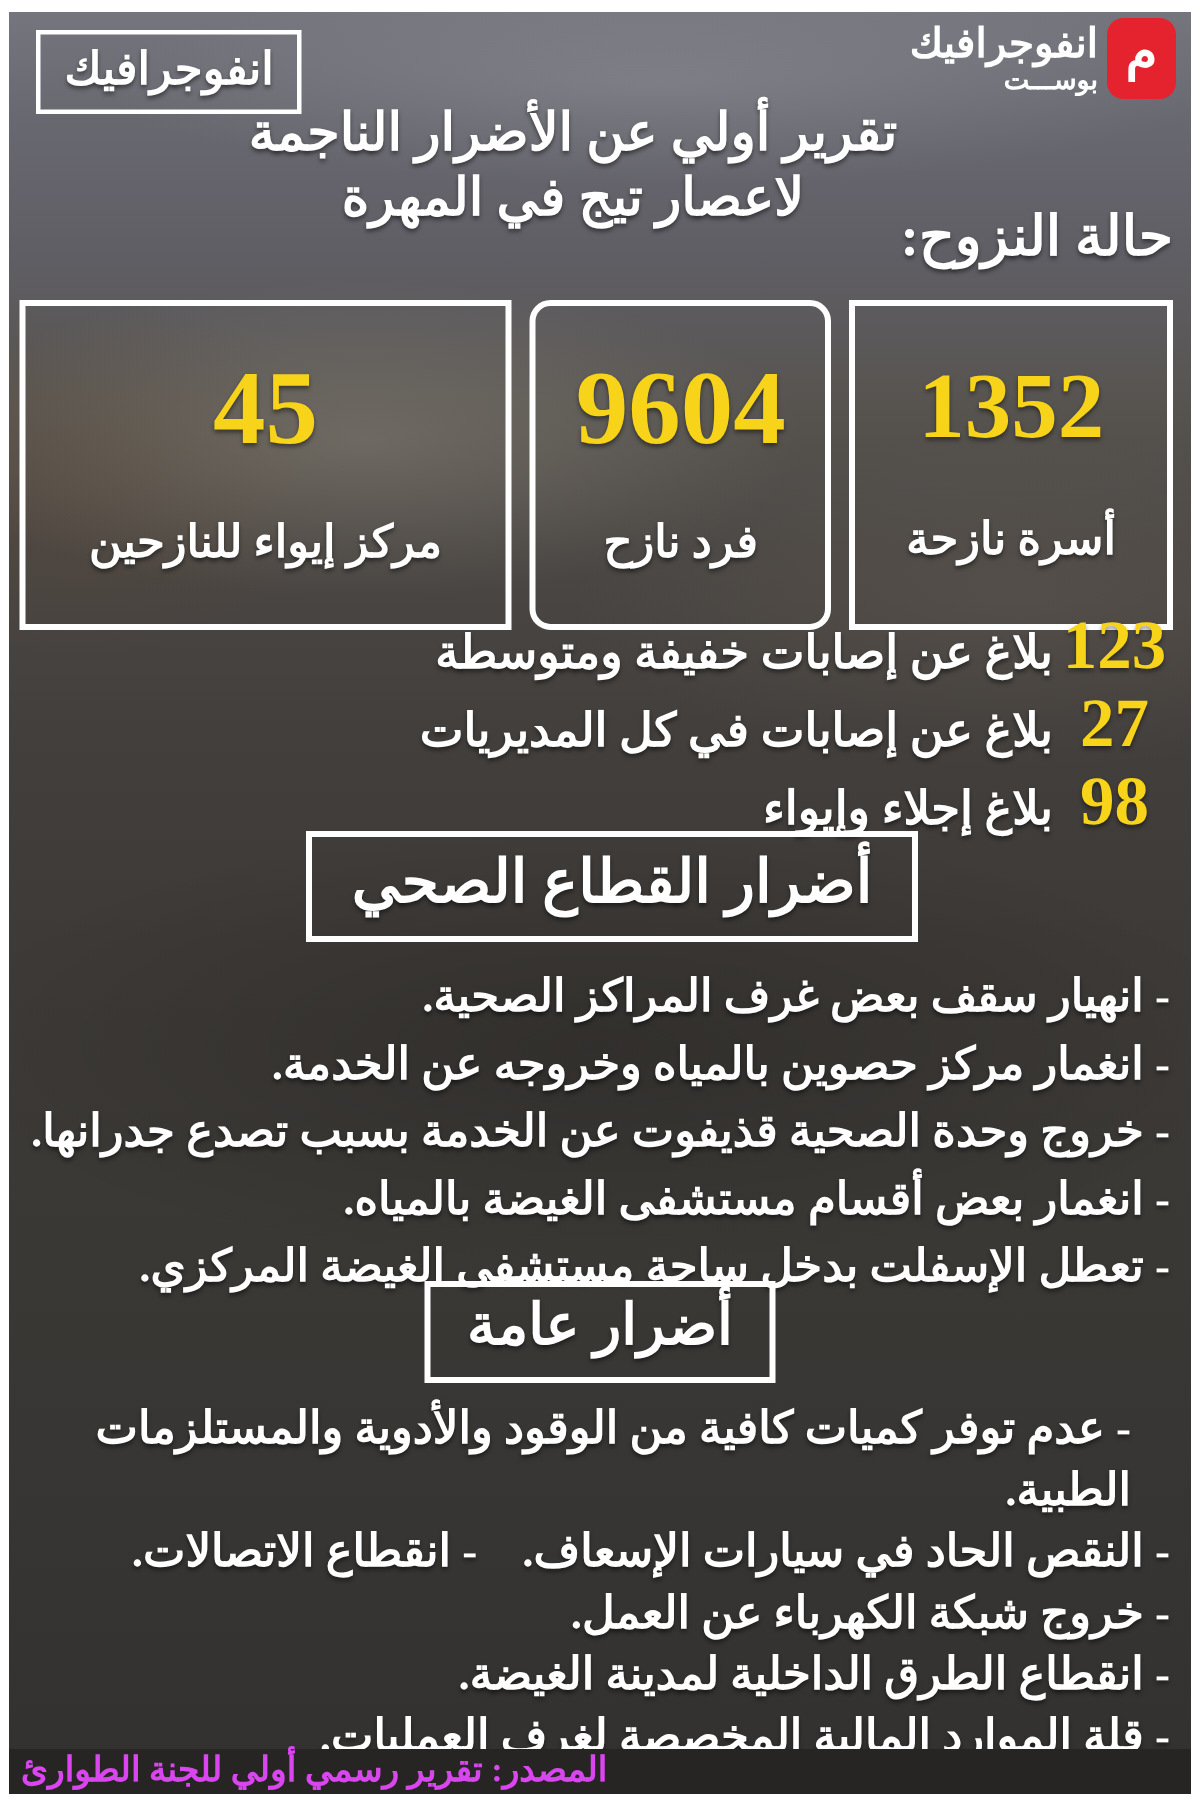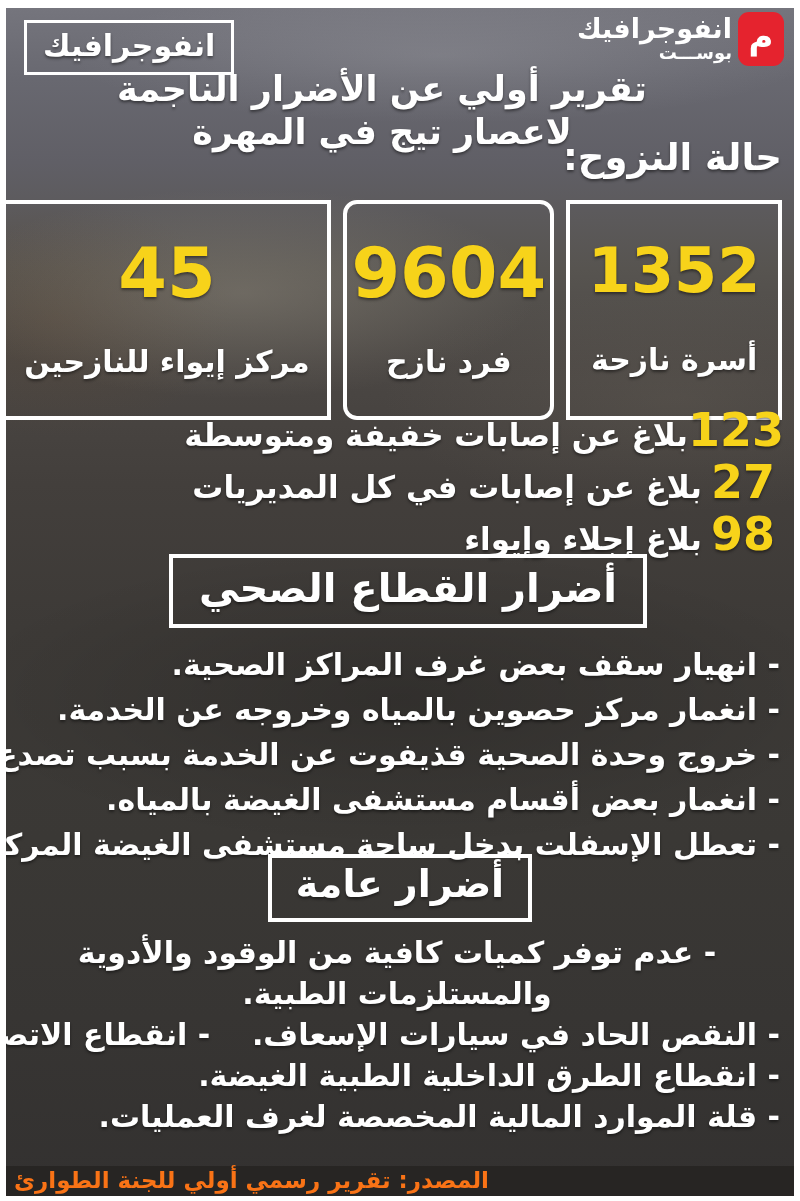--- a/index.html
+++ b/index.html
@@ -17,20 +17,21 @@
   }
   .canvas{
     position:relative;
     width:100%;height:100%;
     overflow:hidden;
     direction:rtl;
     background:linear-gradient(180deg,
       #75757d 0%, #686870 6%, #605f66 13%, #575450 22%,
       #4b4744 30%, #433f3c 40%, #3d3a37 52%, #3a3835 70%,
       #373533 85%, #333130 100%);
+    font-family:Liberation Serif, serif;
   }
   
   .photo-overlay{
     position:absolute; inset:0; pointer-events:none;
     background:
       radial-gradient(ellipse 420px 150px at 30% 24%, rgba(152,145,131,0.38), rgba(152,145,131,0) 70%),
       radial-gradient(ellipse 260px 170px at 6% 26%, rgba(92,72,52,0.35), rgba(92,72,52,0) 70%),
       radial-gradient(ellipse 500px 90px at 55% 4%, rgba(195,196,202,0.20), rgba(195,196,202,0) 75%),
       radial-gradient(ellipse 600px 200px at 50% 58%, rgba(0,0,0,0.18), rgba(0,0,0,0) 75%),
       radial-gradient(ellipse 420px 160px at 85% 33%, rgba(120,112,100,0.22), rgba(120,112,100,0) 70%);
@@ -108,32 +109,32 @@
     color:#ffffff; font-weight:bold; font-size:40px; line-height:1.1;
   }
   .sec2 .sec-box{font-size:38px;padding:6px 24px 12px 24px;}
 
   
   .blist{position:absolute; right:14px; left:8px; color:#ffffff; font-weight:bold; font-size:30px;}
   .health-list{top:634px;}
   .health-list .item{line-height:45px; text-align:right; white-space:nowrap;}
   .general-list{top:924px;}
   .general-list .item{line-height:41px; text-align:right;}
-  .general-list .item.i0{text-align:center; padding:0 26px; white-space:normal;}
+  .general-list .item.i0{padding:0 26px; white-space:normal;}
   .general-list .item.i1,.general-list .item.i2,
   .general-list .item.i3,.general-list .item.i4{white-space:nowrap;}
 
   
   .footer{
     position:absolute; left:0; right:0; bottom:0; height:30px;
     background:#272523;
     display:flex; align-items:center;
   }
   .footer-text{
-    color:#f97316; font-weight:bold; font-size:23px;
+    color:#d946ef; font-weight:bold; font-size:23px;
     direction:rtl; position:absolute; left:8px; bottom:3px;
     white-space:nowrap;
   }
 </style>
 </head>
 <body>
 
 <div class="poster">
   <div class="canvas">
     <div class="photo-overlay"></div>
@@ -192,21 +193,22 @@
       <div class="item">- انغمار بعض أقسام مستشفى الغيضة بالمياه.</div>
       <div class="item">- تعطل الإسفلت بدخل ساحة مستشفى الغيضة المركزي.</div>
     </div>
 
     <div class="sec-box-wrap sec2">
       <div class="sec-box txtshadow">أضرار عامة</div>
     </div>
     <div class="blist general-list txtshadow">
       <div class="item i0">- عدم توفر كميات كافية من الوقود والأدوية والمستلزمات الطبية.</div>
       <div class="item i1">- النقص الحاد في سيارات الإسعاف.&nbsp;&nbsp;&nbsp; - انقطاع الاتصالات.</div>
-      <div class="item i3">- انقطاع الطرق الداخلية الطبية الغيضة.</div>
+      <div class="item i2">- خروج شبكة الكهرباء عن العمل.</div>
+      <div class="item i3">- انقطاع الطرق الداخلية لمدينة الغيضة.</div>
       <div class="item i4">- قلة الموارد المالية المخصصة لغرف العمليات.</div>
     </div>
 
     <div class="footer">
       <div class="footer-text">المصدر: تقرير رسمي أولي للجنة الطوارئ</div>
     </div>
   </div>
 </div>
 
 </body></html>

